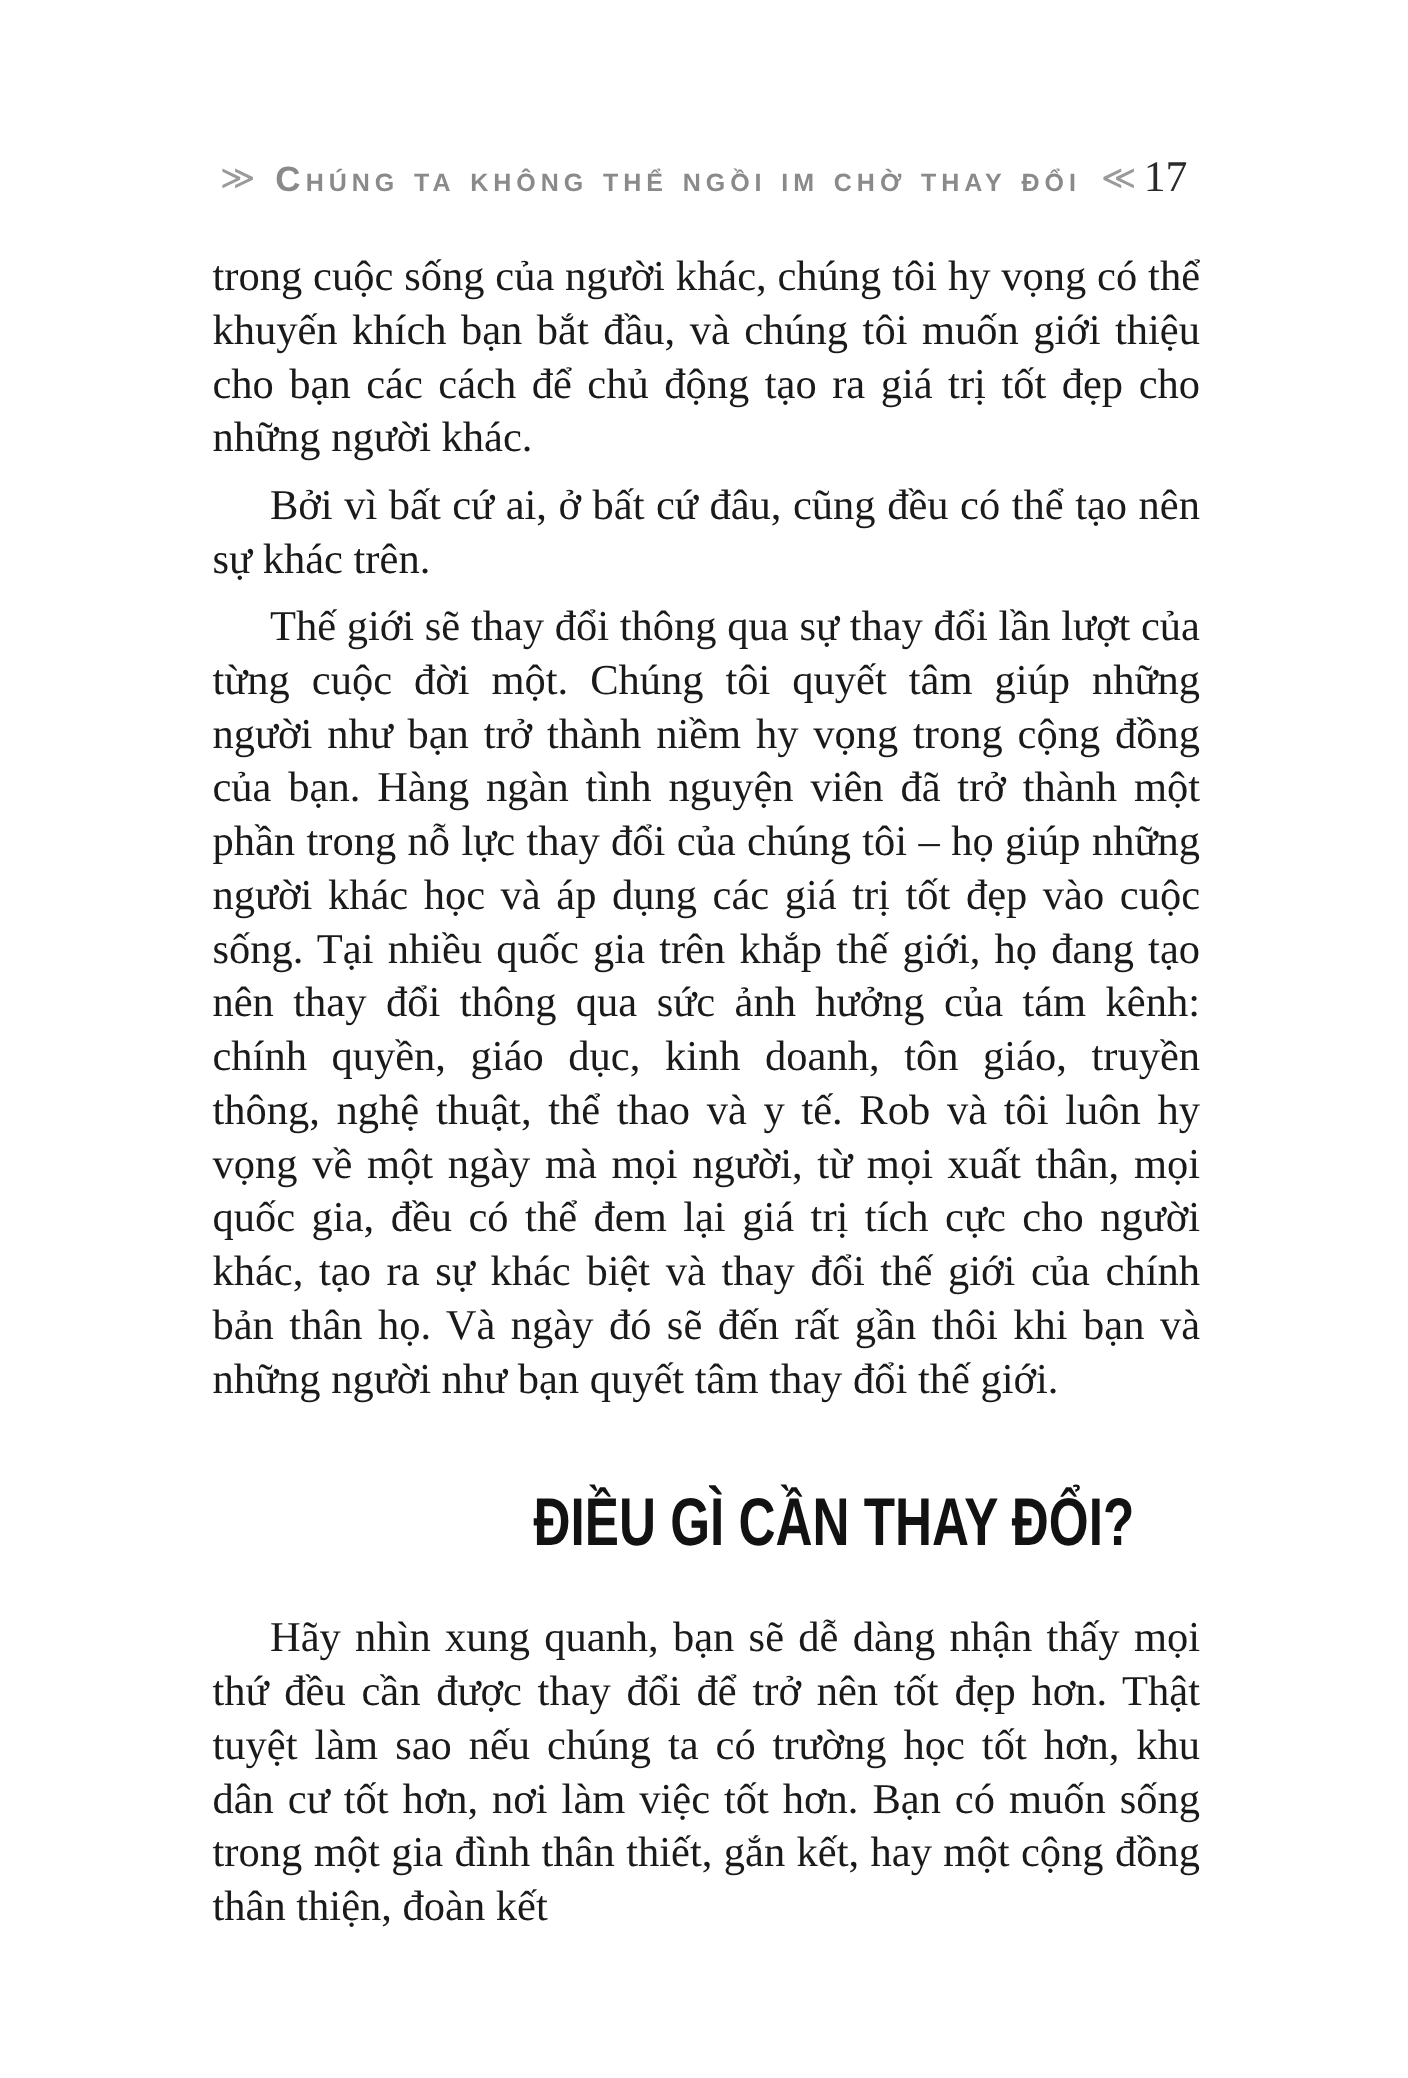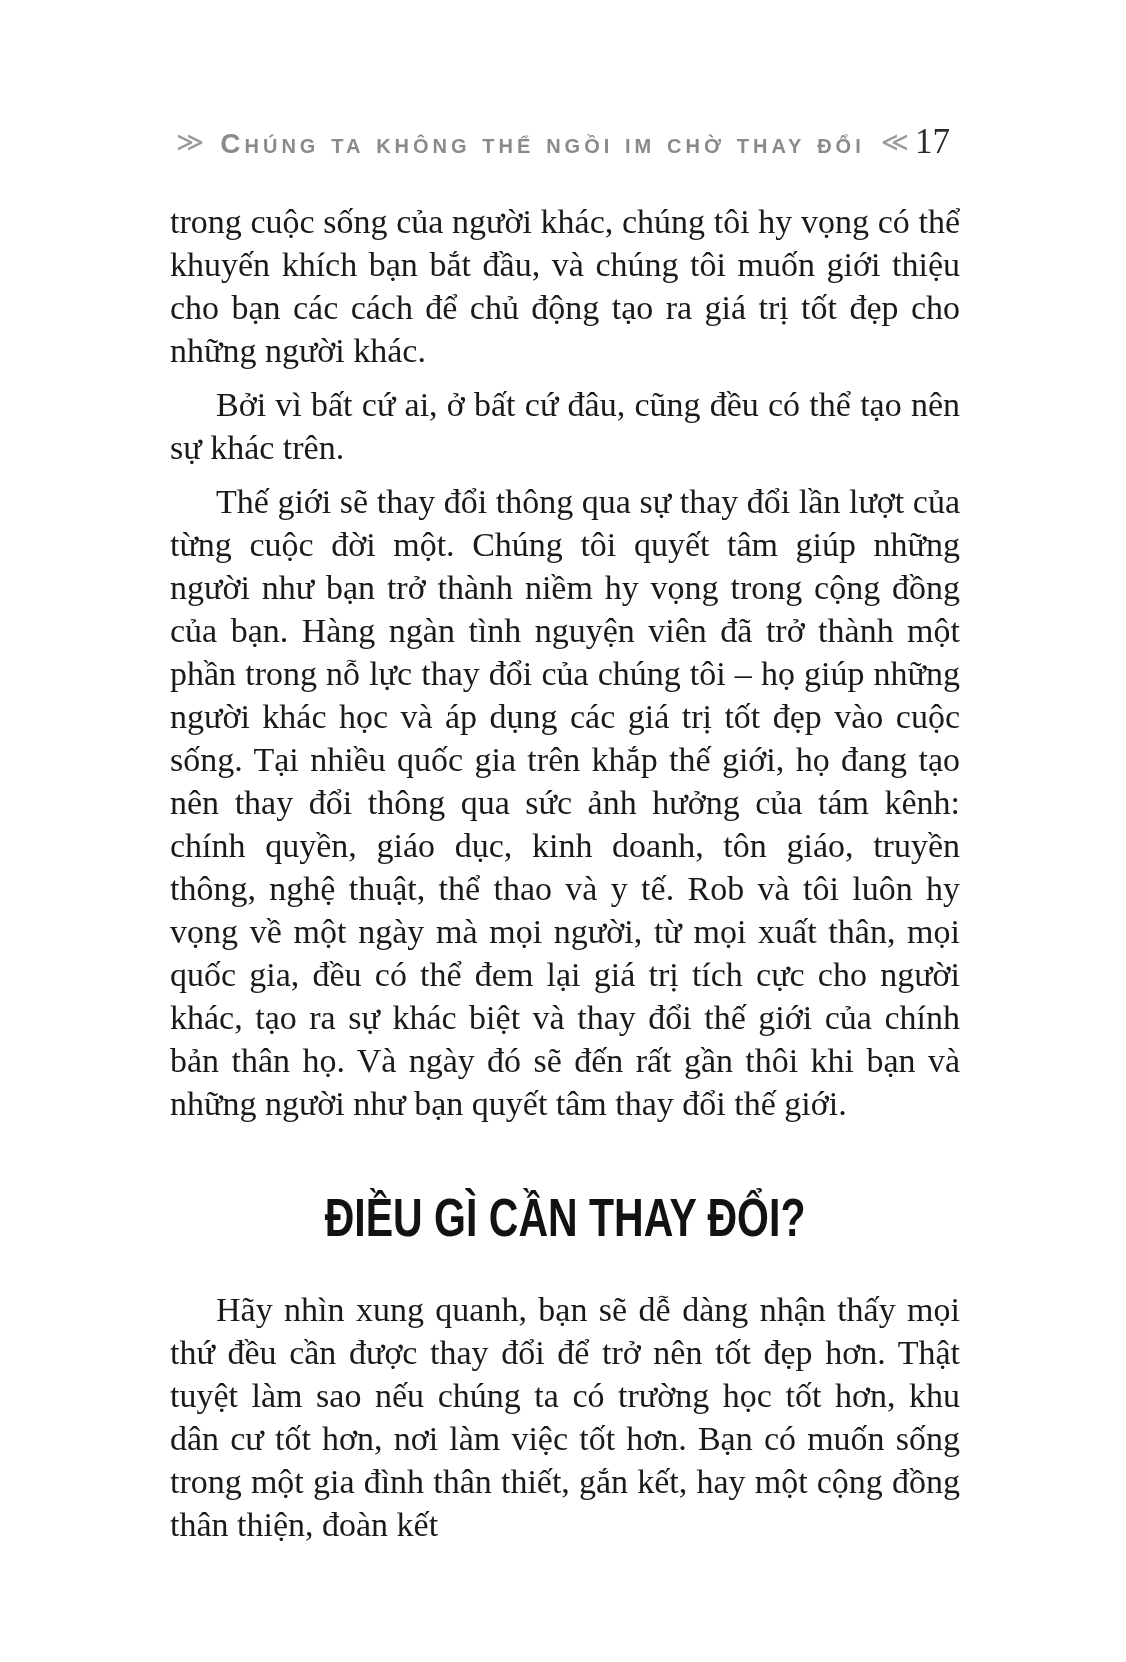--- a/index.html
+++ b/index.html
@@ -82,21 +82,21 @@
   }
 
   .para.no-indent {
     text-indent: 0;
   }
 
   
   .section-heading {
     margin-top: 72px;
     margin-bottom: 48px;
-    text-align: center;
+    text-align: right;
     font-weight: normal;
   }
 
   .section-heading .condensed {
     display: inline-block;
     font-family: "Liberation Sans", sans-serif;
     font-weight: 700;
     font-size: 50px;
     letter-spacing: 0px;
     color: #121212;

